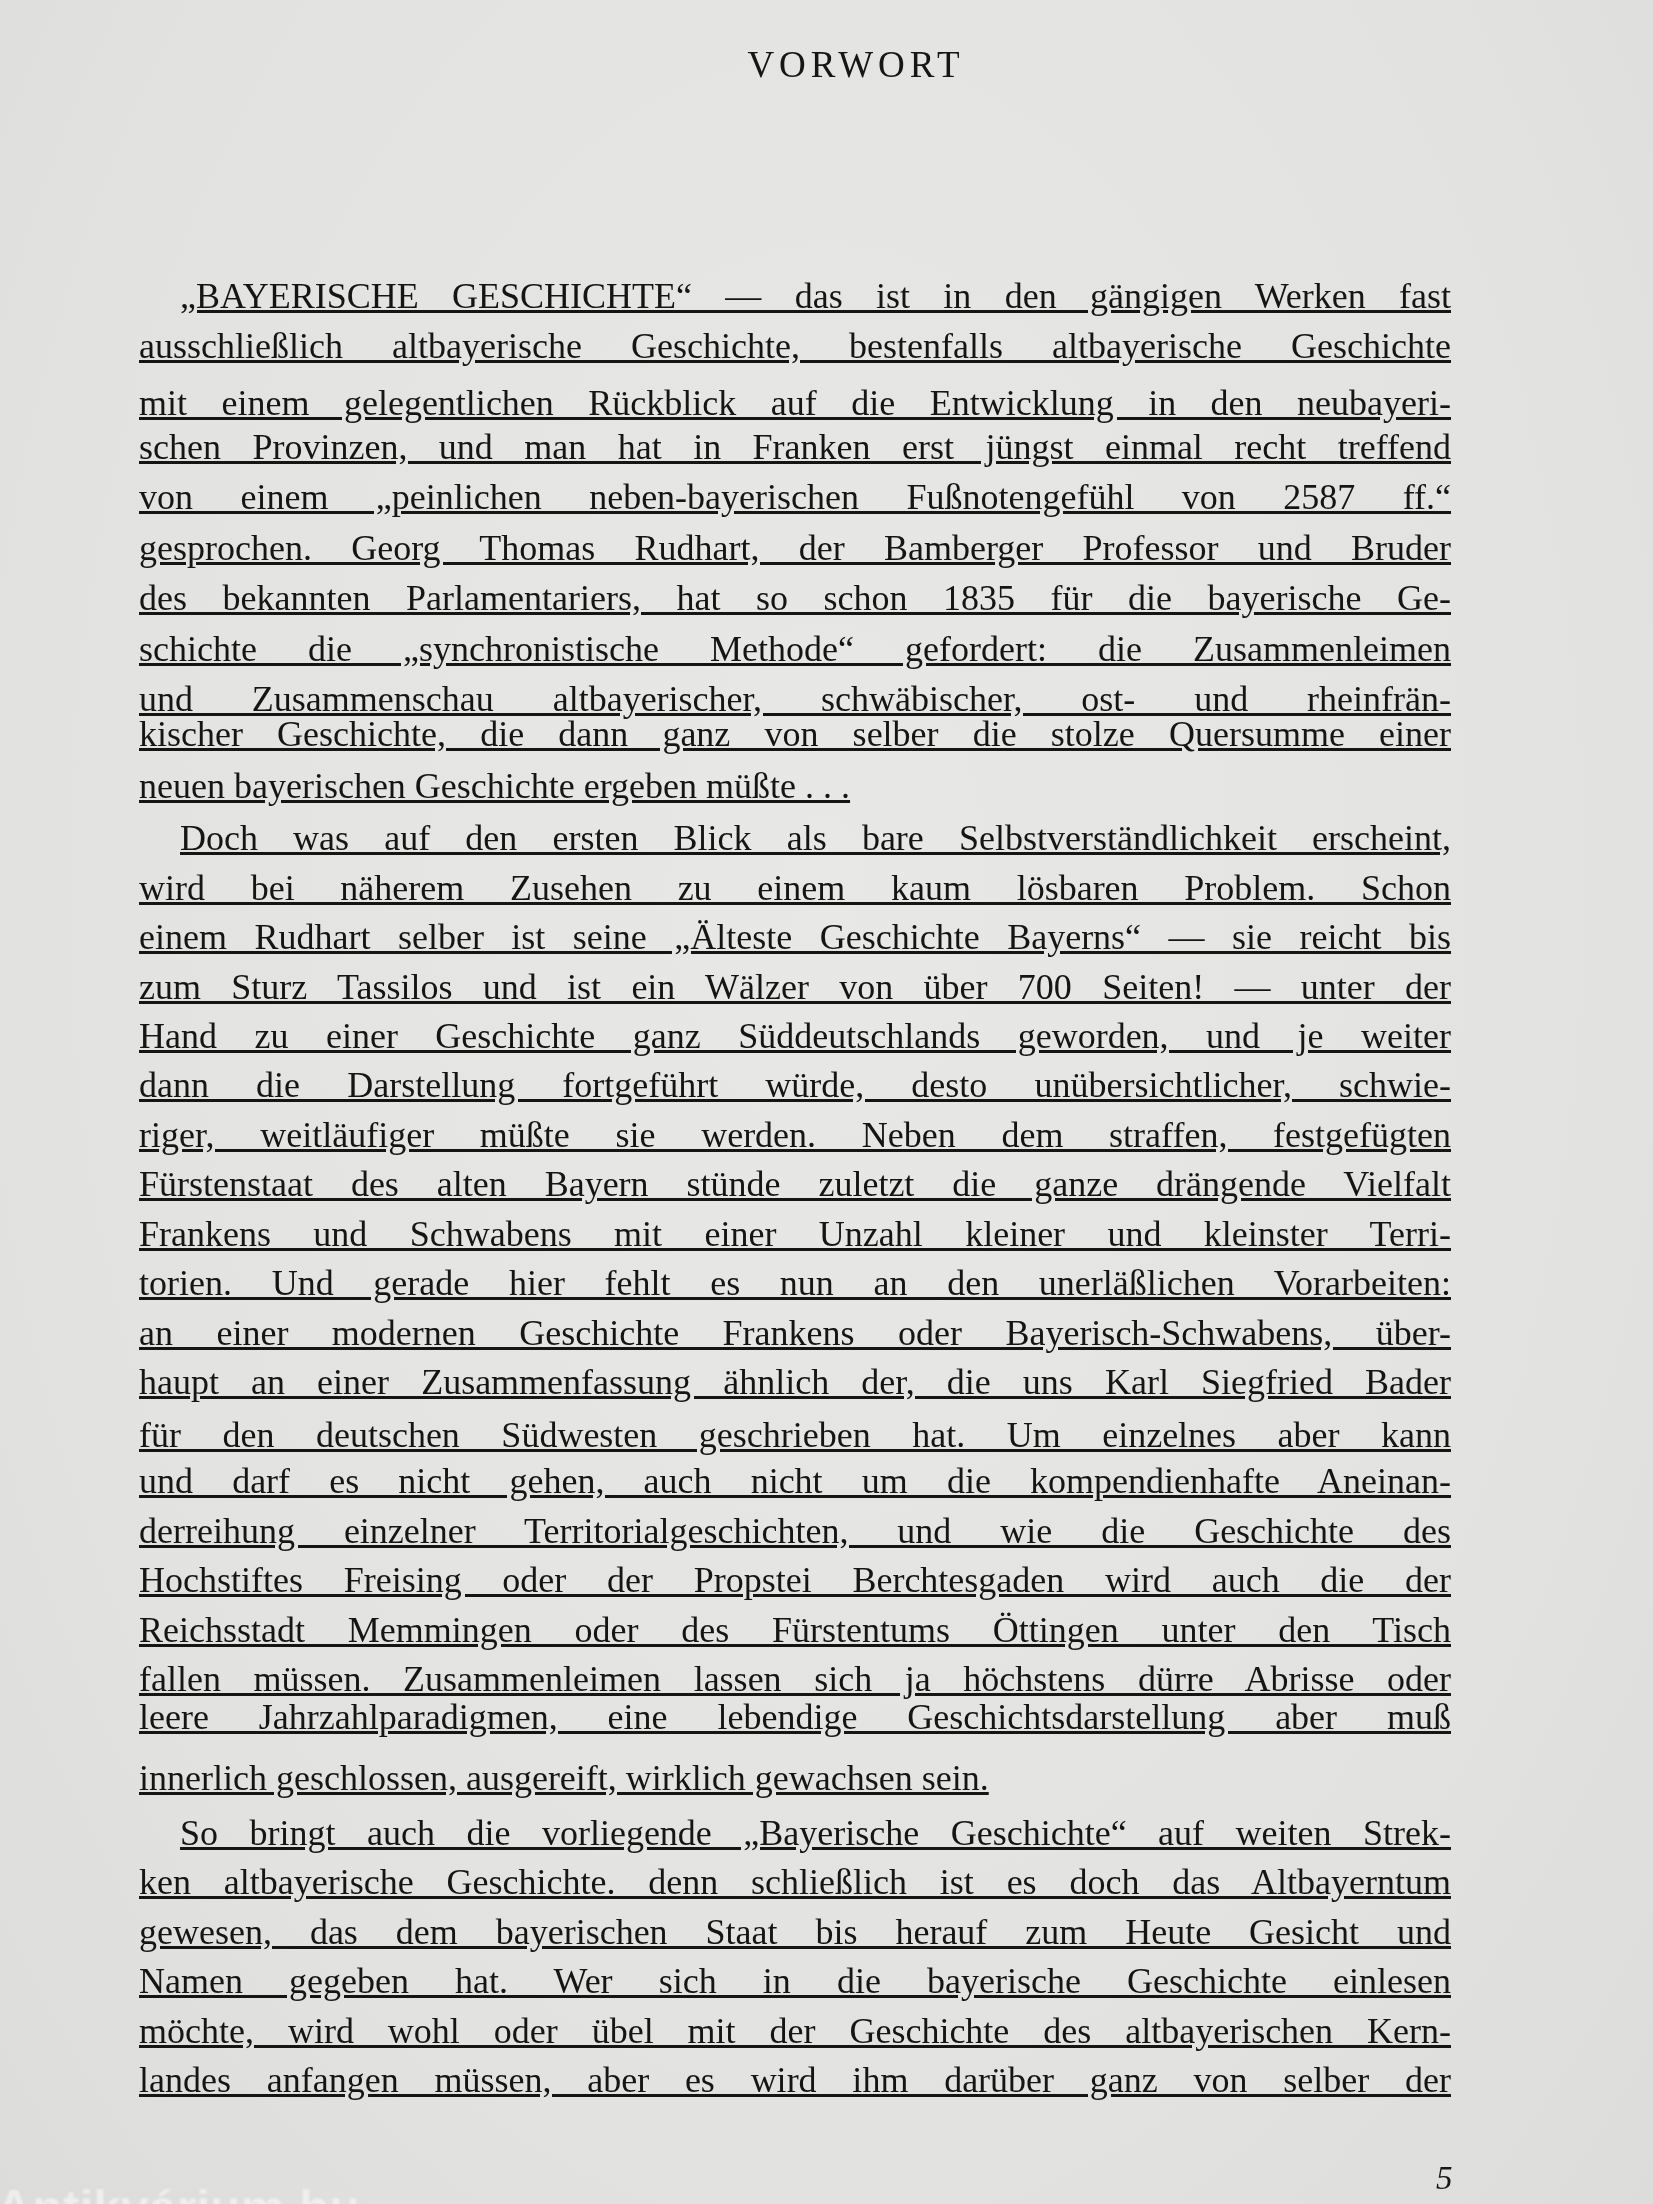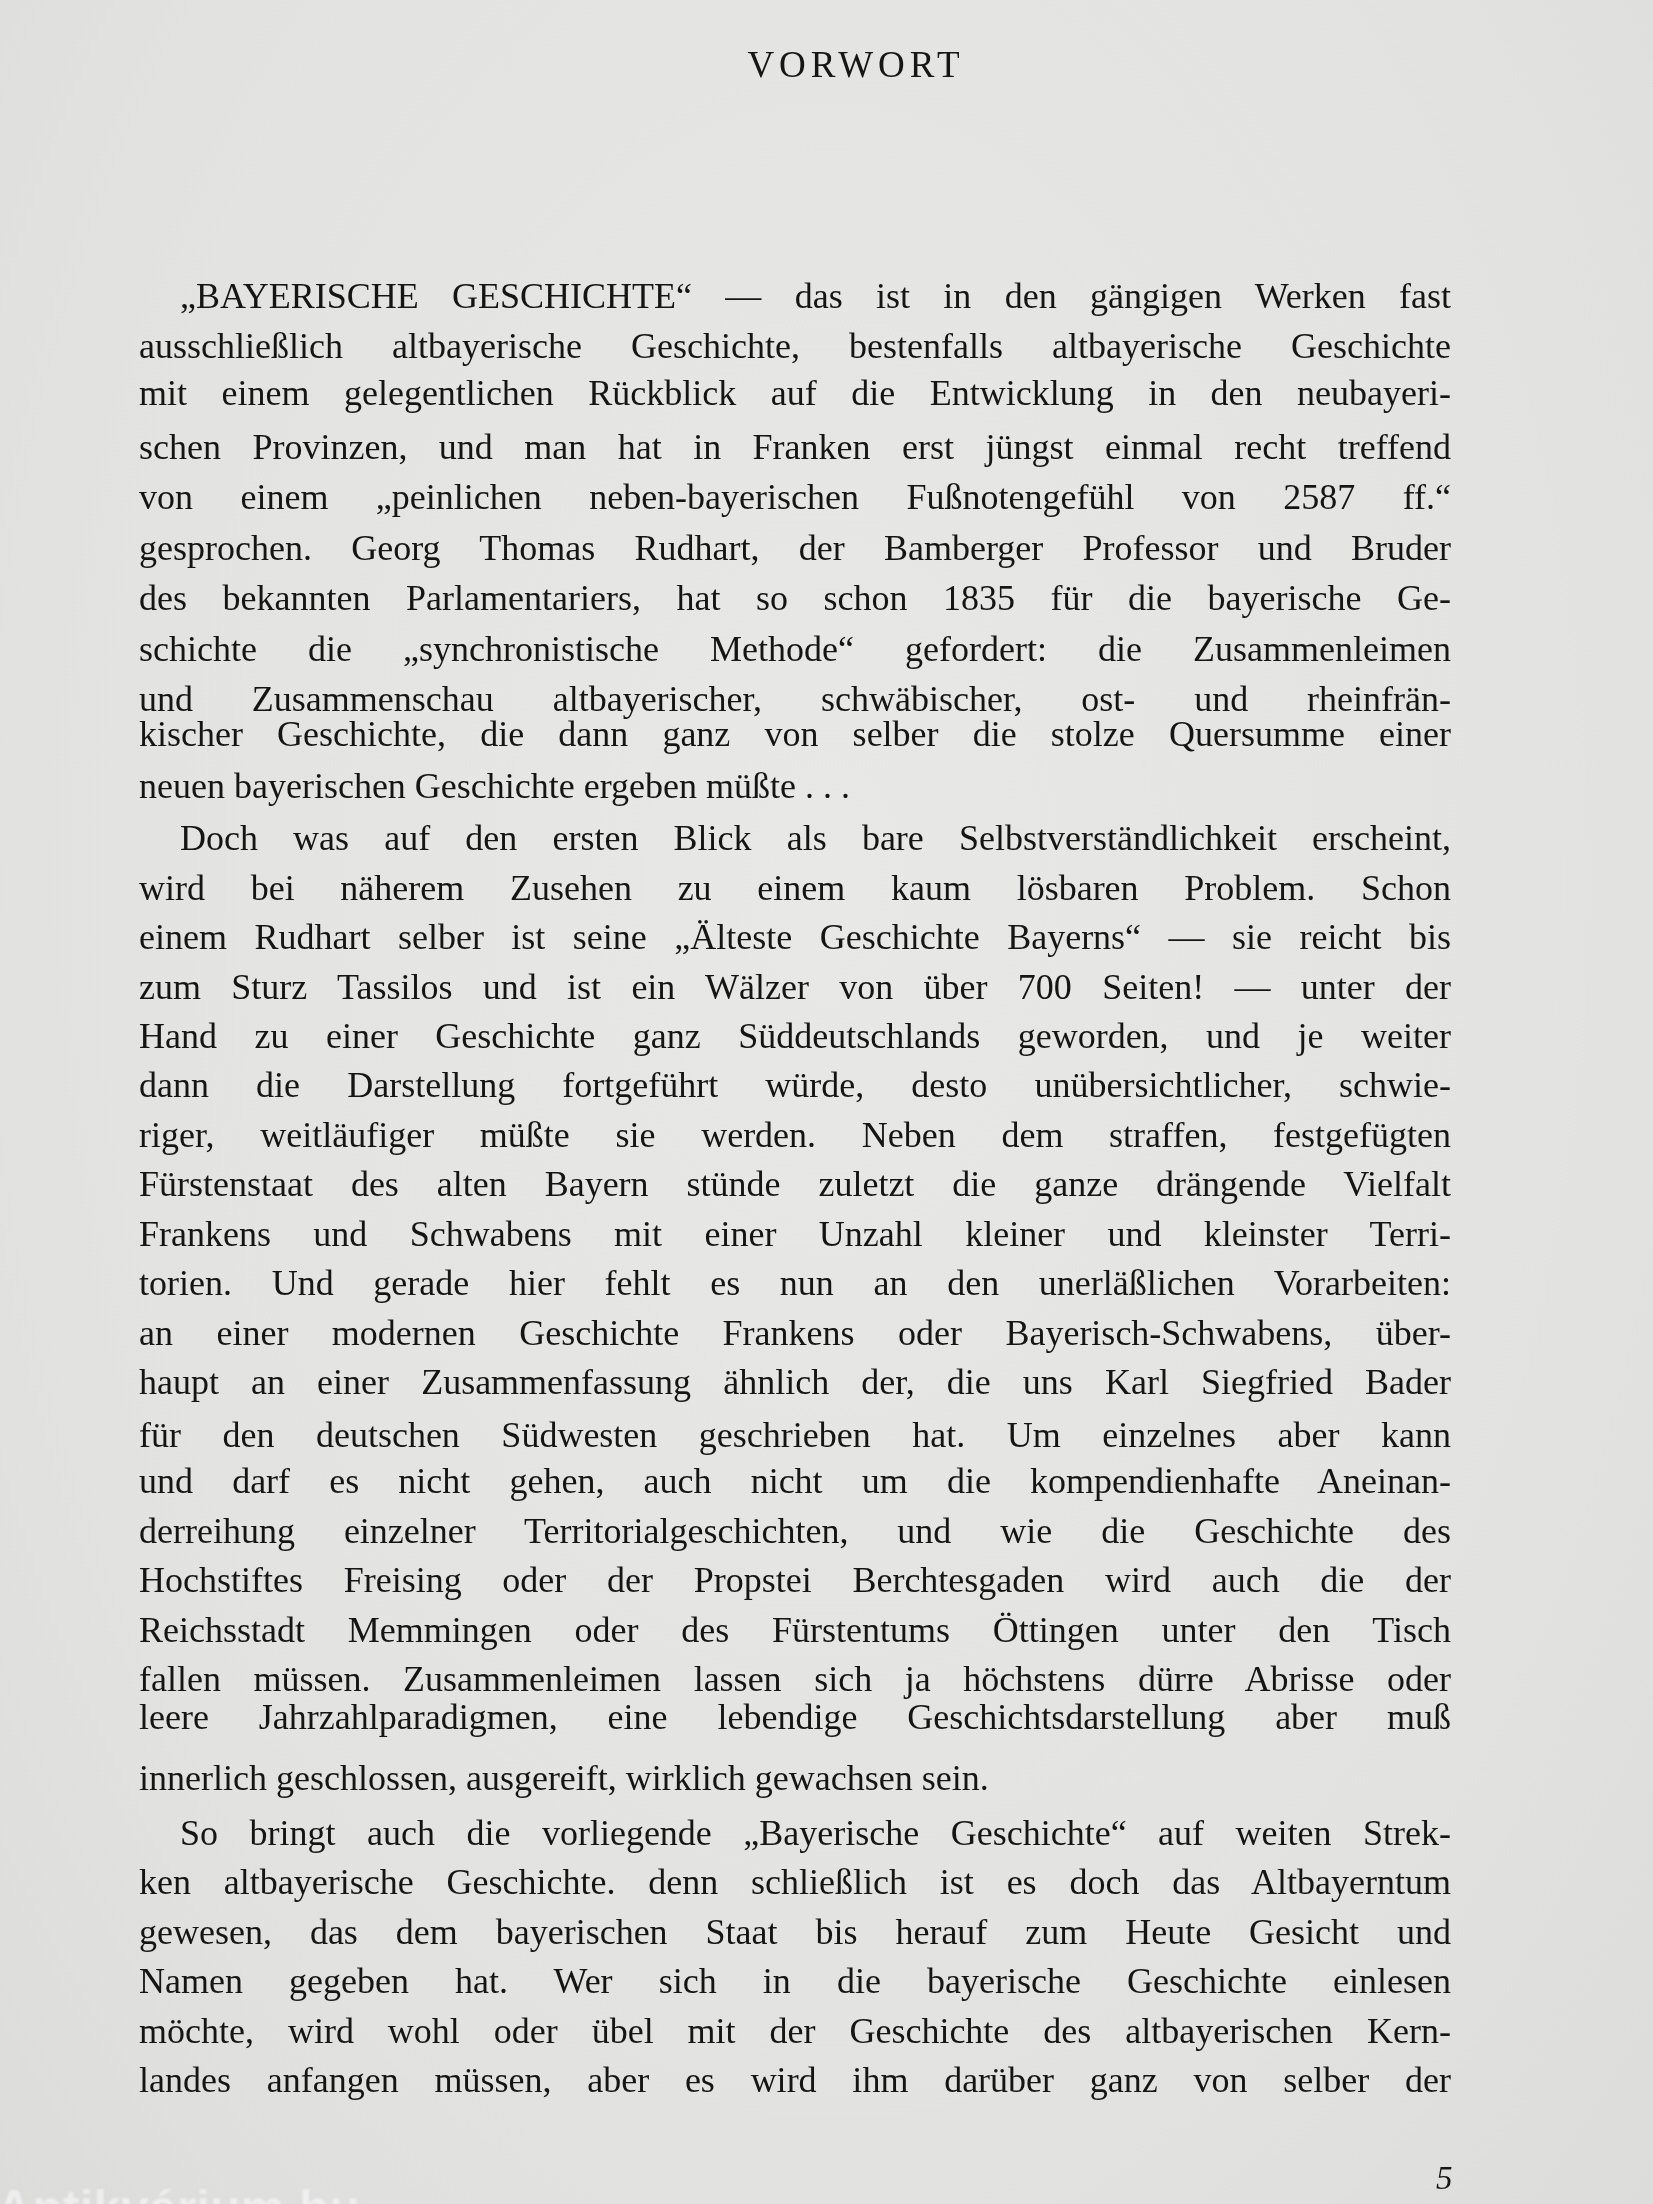--- a/index.html
+++ b/index.html
@@ -25,20 +25,21 @@
   .body-text {
     position: absolute; left: 139px; top: 0; width: 1312px;
   }
   .line {
     position: absolute; left: 0; width: 1312px;
     font-family: "Liberation Serif", "DejaVu Serif", serif;
     font-size: 36px; line-height: 43px; height: 43px;
     white-space: nowrap;
     text-align: justify; text-align-last: justify;
     color: #151515;
+    text-decoration: underline;
   }
   .line.indent { left: 41px; width: 1271px; }
   .line.last { text-align-last: left; }
   .page-number {
     position: absolute; left: 1436px; top: 2160px;
     font-family: "Liberation Serif", "DejaVu Serif", serif;
     font-size: 33px; font-style: italic; color: #161616;
   }
   .watermark {
     position: absolute; left: -3.9px; top: 2179px;
@@ -54,21 +55,21 @@
 
 <div class="page">
 
   <div class="title">VORWORT</div>
 
   <div class="body-text">
 
     <div class="paragraph">
       <div class="line indent" style="top:275px">„BAYERISCHE GESCHICHTE“ — das ist in den gängigen Werken fast</div>
       <div class="line" style="top:325px">ausschließlich altbayerische Geschichte, bestenfalls altbayerische Geschichte</div>
-      <div class="line" style="top:372px">mit einem gelegentlichen Rückblick auf die Entwicklung in den neubayeri-</div>
+      <div class="line" style="top:382px">mit einem gelegentlichen Rückblick auf die Entwicklung in den neubayeri-</div>
       <div class="line" style="top:426px">schen Provinzen, und man hat in Franken erst jüngst einmal recht treffend</div>
       <div class="line" style="top:476px">von einem „peinlichen neben-bayerischen Fußnotengefühl von 2587 ff.“</div>
       <div class="line" style="top:527px">gesprochen. Georg Thomas Rudhart, der Bamberger Professor und Bruder</div>
       <div class="line" style="top:577px">des bekannten Parlamentariers, hat so schon 1835 für die bayerische Ge-</div>
       <div class="line" style="top:628px">schichte die „synchronistische Methode“ gefordert: die Zusammenleimen</div>
       <div class="line" style="top:678px">und Zusammenschau altbayerischer, schwäbischer, ost- und rheinfrän-</div>
       <div class="line" style="top:713px">kischer Geschichte, die dann ganz von selber die stolze Quersumme einer</div>
       <div class="line last" style="top:765px">neuen bayerischen Geschichte ergeben müßte . . .</div>
     </div>
 

